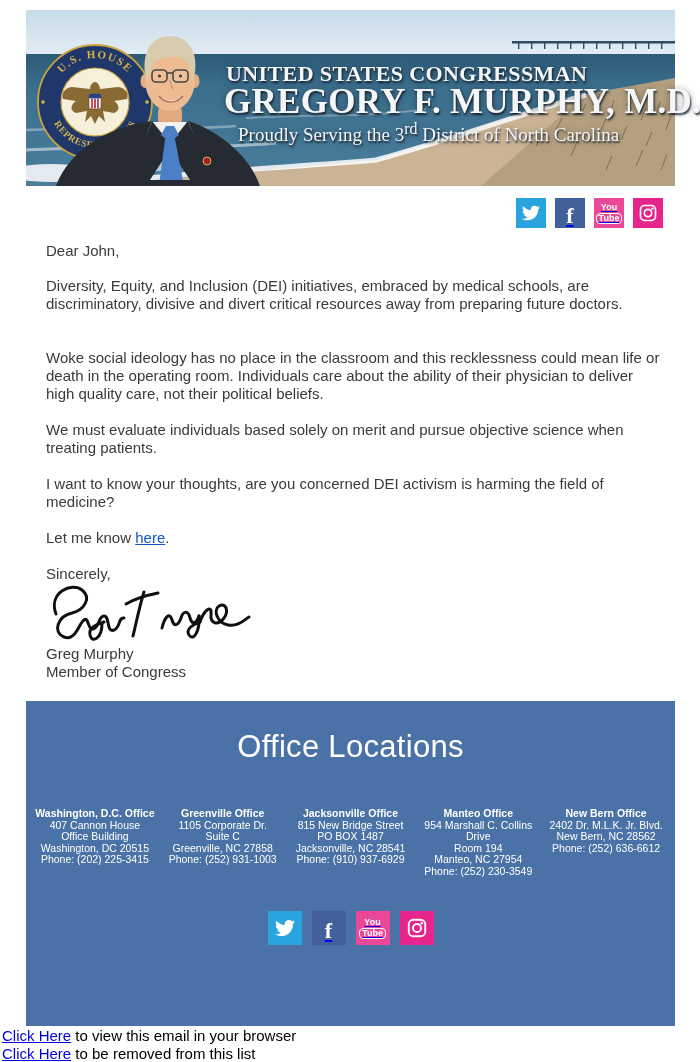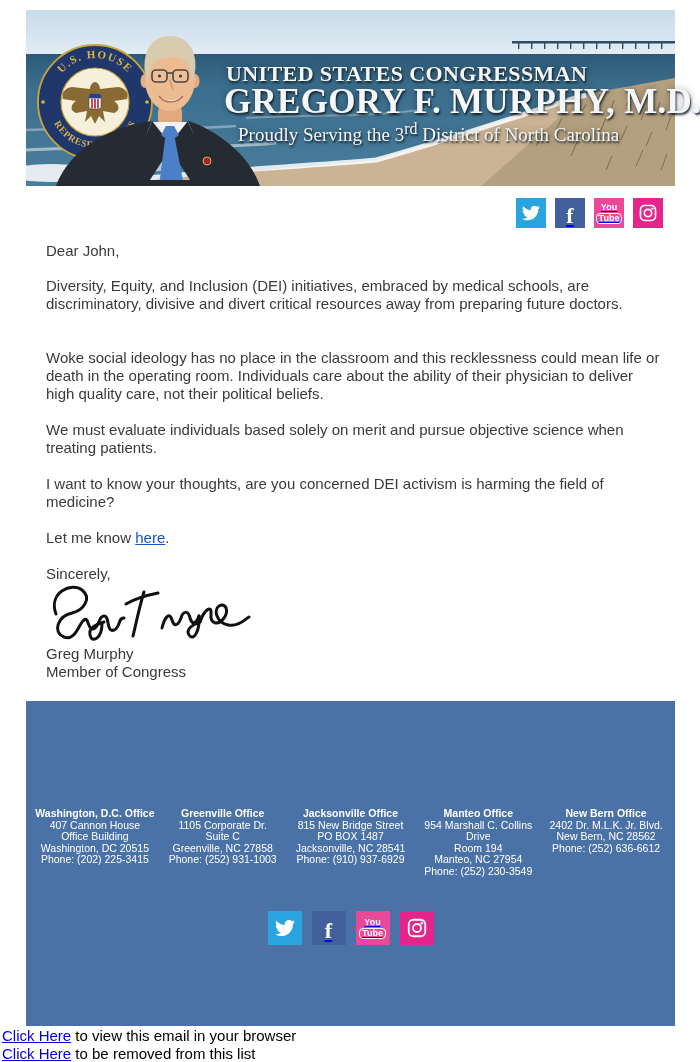--- a/index.html
+++ b/index.html
@@ -233,20 +233,21 @@
     <path d="M120,48 C123,36 128,32 130,40 C132,47 136,46 139,38 C141,31 146,30 148,38 C150,45 154,44 157,36"></path>
     <path d="M157,36 C158,50 152,62 147,55 C143,49 152,44 158,42"></path>
     <path d="M158,42 C162,30 170,24 169,34 C168,44 176,46 182,38 C187,31 184,22 177,26 C171,30 175,43 186,45 C196,47 202,40 207,37"></path>
   </g>
 </svg>
 
 <div class="btext t-name">Greg Murphy</div>
 <div class="btext t-title">Member of Congress</div>
 
 <div class="footer">
+  <div class="f-heading">Office Locations</div>
 
   <div class="offices">
     <div class="office">
       <div class="o-name">Washington, D.C. Office</div>
       <div>407 Cannon House</div>
       <div>Office Building</div>
       <div>Washington, DC 20515</div>
       <div>Phone: (202) 225-3415</div>
       <div></div>
     </div>

